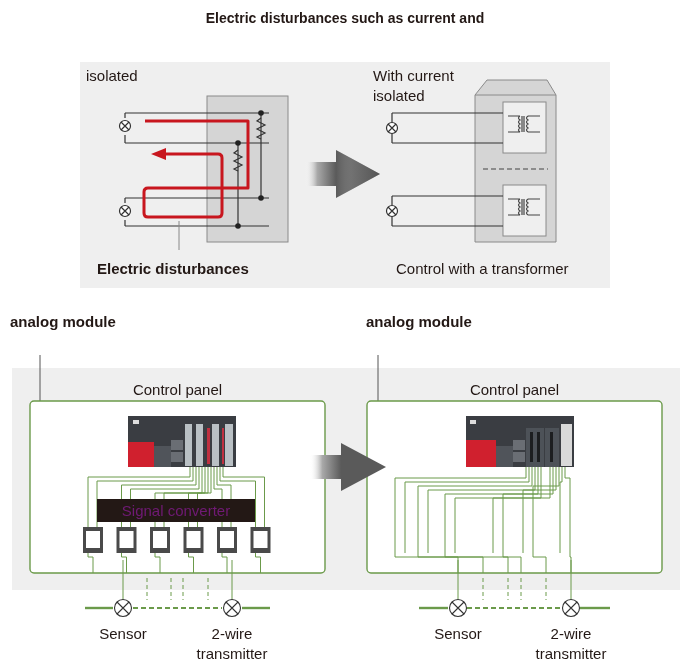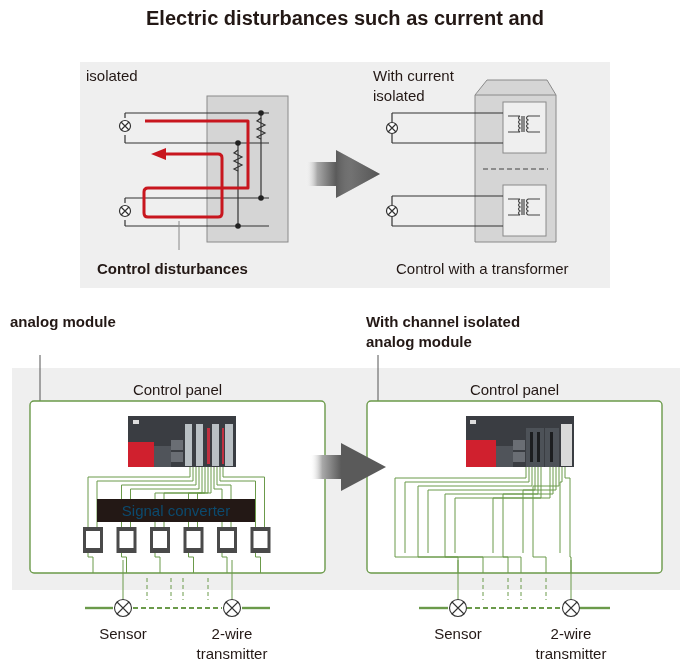--- a/index.html
+++ b/index.html
@@ -1,18 +1,18 @@
 <!DOCTYPE html>
 <html><head>
 <meta charset="utf-8">
 <style>
   html,body{margin:0;padding:0;background:#fff;}
   body{width:690px;height:672px;position:relative;overflow:hidden;font-family:"Liberation Sans",sans-serif;color:#231815;}
   .abs{position:absolute;}
-  .title{left:0;width:690px;top:6px;text-align:center;font-weight:bold;font-size:20px;line-height:24px;}
+  .title{left:0;width:690px;top:6px;text-align:center;font-weight:bold;font-size:14px;line-height:24px;}
   .lbl{font-size:15px;line-height:20px;}
   .bold{font-weight:bold;}
   svg{position:absolute;left:0;top:0;}
 </style>
 </head>
 <body>
 
 <div class="abs title">
   <div>Electric disturbances such as current and</div>
 </div>
@@ -247,40 +247,39 @@
 
   <g>
     <rect x="310" y="455" width="35" height="24" fill="url(#arrowGrad)"></rect>
     <path d="M341 443 L386 467 L341 491 Z" fill="#5a5a5a"></path>
   </g>
 </svg>
 
 <div class="abs lbl" style="left:86px;top:66px;">
   <div>isolated</div>
 </div>
-<div class="abs lbl bold" style="left:97px;top:259px;">Control disturbances</div>
+<div class="abs lbl bold" style="left:97px;top:259px;">Electric disturbances</div>
 
 <div class="abs lbl" style="left:373px;top:66px;">
   <div>With current</div>
   <div>isolated</div>
 </div>
 <div class="abs lbl" style="left:396px;top:259px;">Control with a transformer</div>
 
 <div class="abs lbl bold" style="left:10px;top:312px;">
   <div>analog module</div>
 </div>
 <div class="abs lbl bold" style="left:366px;top:312px;">
-  <div>With channel isolated</div>
   <div>analog module</div>
 </div>
 
 <div class="abs lbl" style="left:30px;width:295px;top:380px;text-align:center;">Control panel</div>
 <div class="abs lbl" style="left:367px;width:295px;top:380px;text-align:center;">Control panel</div>
 
-<div class="abs" style="left:97px;width:158px;top:500px;text-align:center;color:#0c4a6e;font-size:15px;line-height:21px;">Signal converter</div>
+<div class="abs" style="left:97px;width:158px;top:500px;text-align:center;color:#701a75;font-size:15px;line-height:21px;">Signal converter</div>
 
 <div class="abs lbl" style="left:88px;width:70px;top:624px;text-align:center;">Sensor</div>
 <div class="abs lbl" style="left:192px;width:80px;top:624px;text-align:center;">
   <div>2-wire</div>
   <div>transmitter</div>
 </div>
 <div class="abs lbl" style="left:423px;width:70px;top:624px;text-align:center;">Sensor</div>
 <div class="abs lbl" style="left:531px;width:80px;top:624px;text-align:center;">
   <div>2-wire</div>
   <div>transmitter</div>

